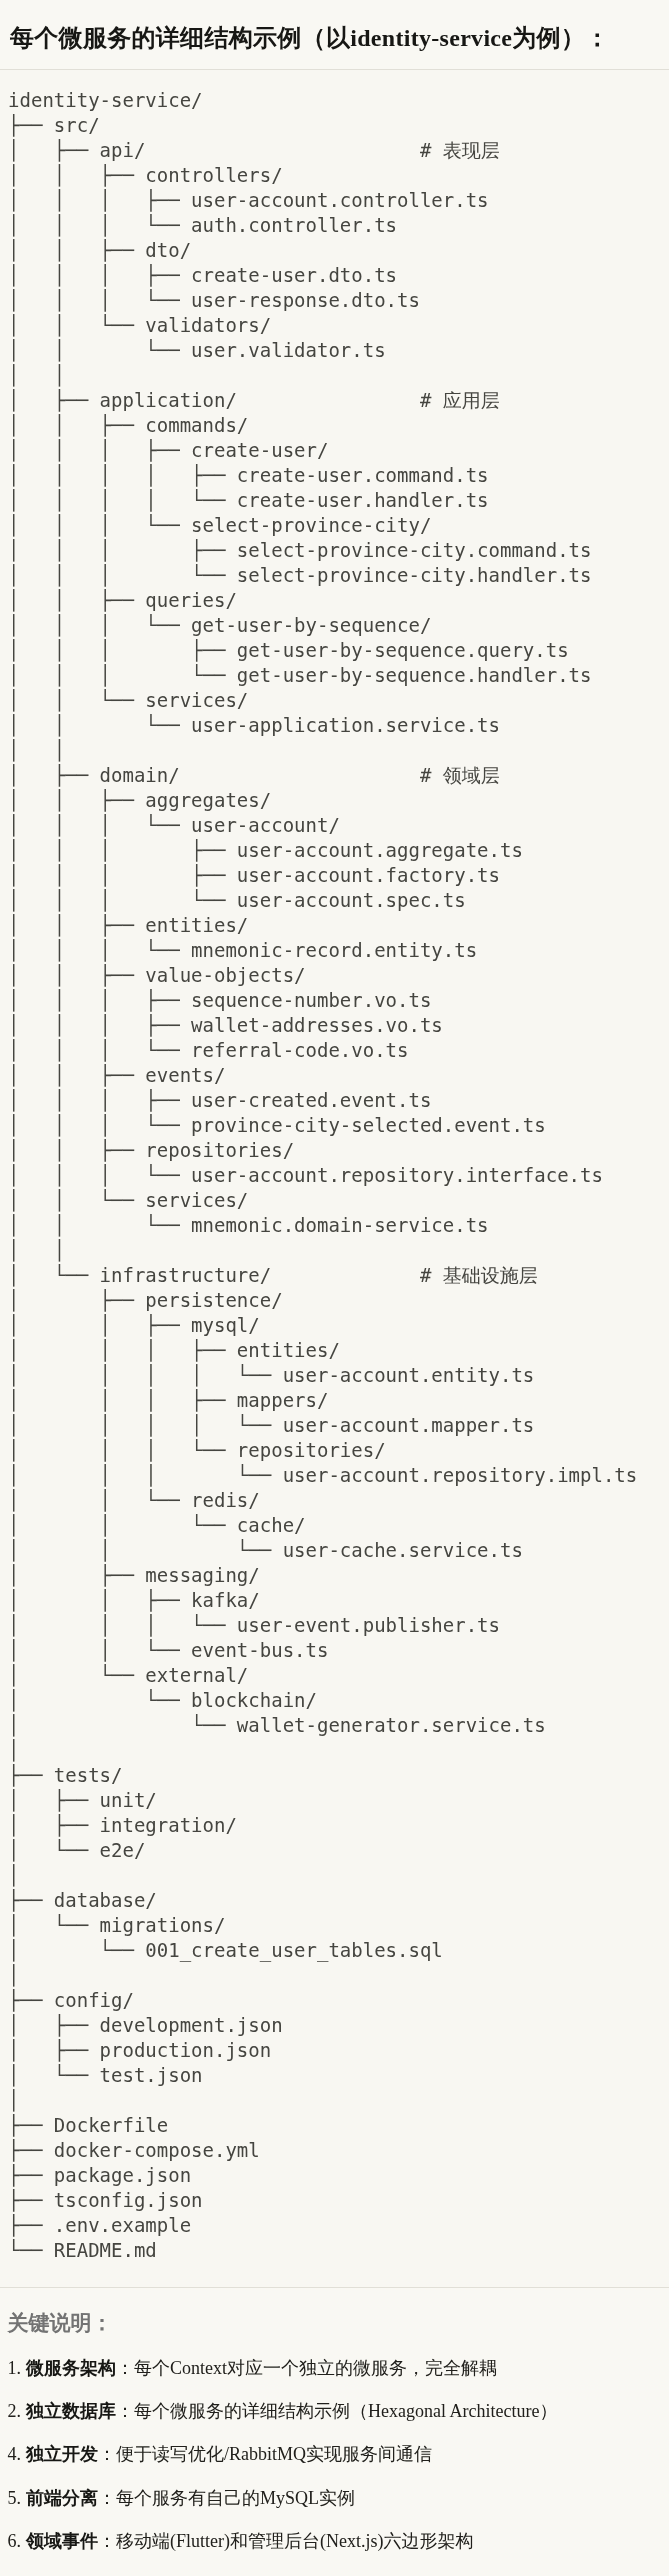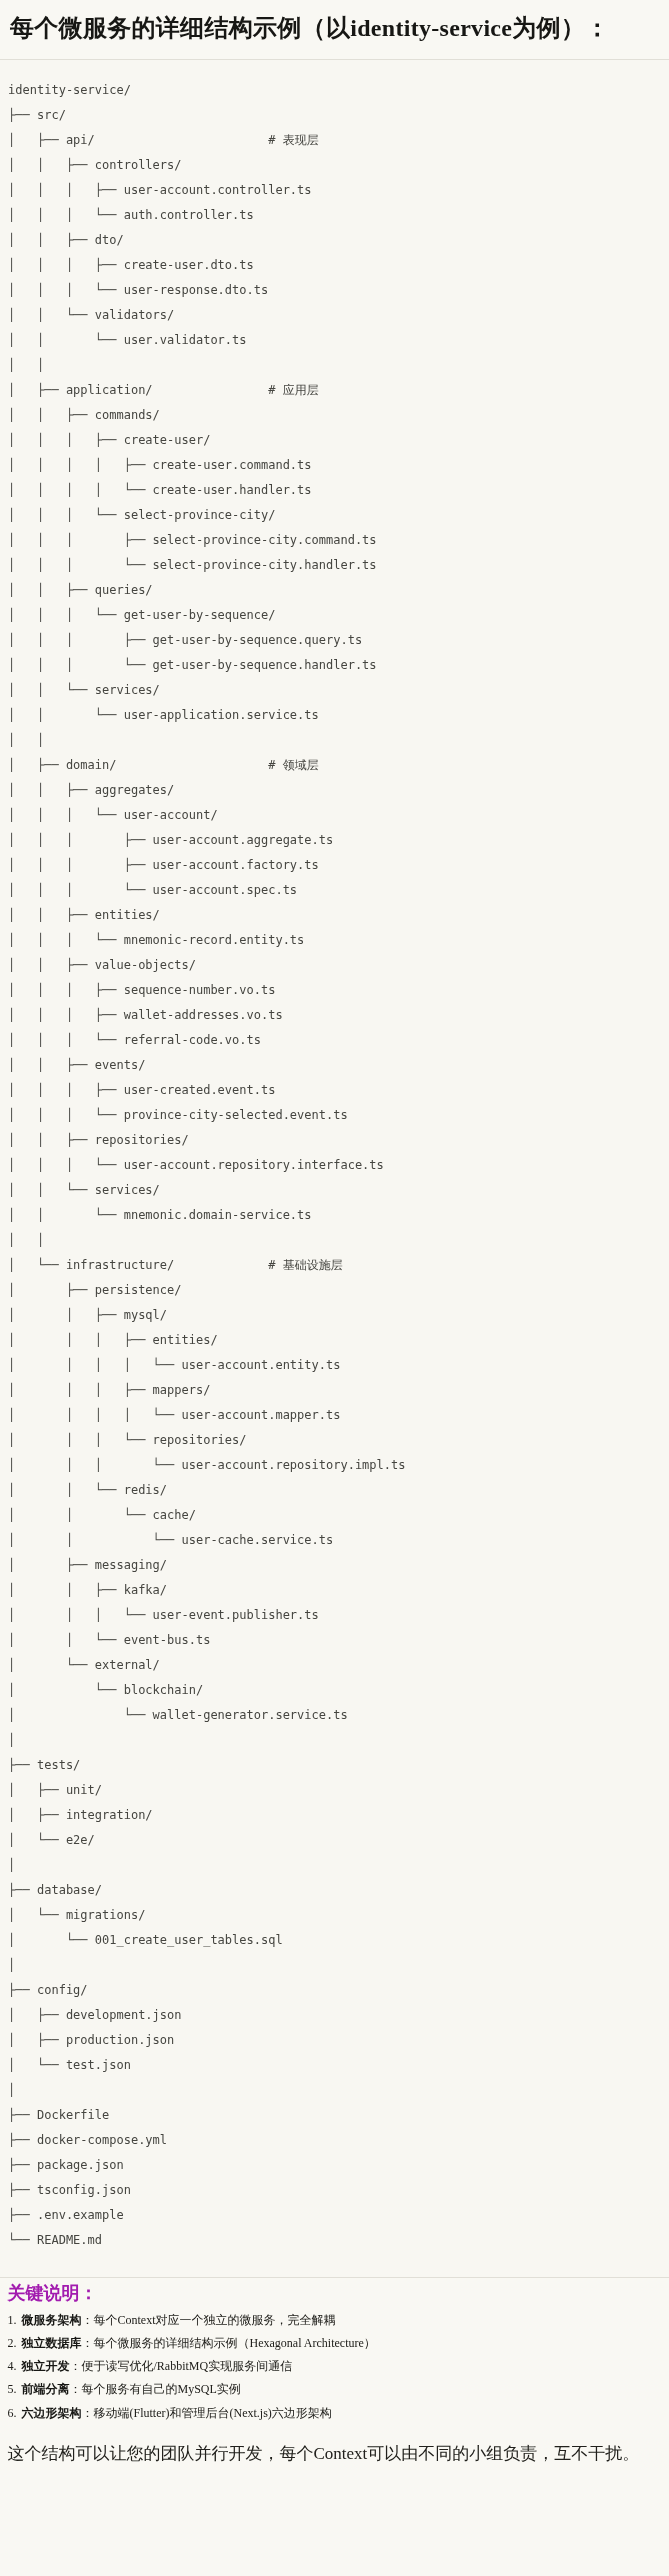--- a/index.html
+++ b/index.html
@@ -11,54 +11,54 @@
     color: #21201c;
   }
   .message {
     width: 669px;
     min-height: 2576px;
     box-sizing: border-box;
     overflow: hidden;
   }
   .page-title {
     margin: 0;
-    padding: 13px 10px 0 10px;
+    padding: 23px 10px 0 10px;
     font-size: 24px;
     line-height: 1.25;
     font-weight: 700;
     color: #171714;
     letter-spacing: 0.3px;
   }
   .codeblock {
     margin-top: 16.3px;
     border-top: 0.6px solid #e1dfd7;
     border-bottom: 0.6px solid #e1dfd7;
     background: #f8f7f2;
     padding: 17.5px 8.1px 24px 8.1px;
   }
   .codeblock pre {
     margin: 0;
     font-family: "DejaVu Sans Mono", "Liberation Mono", monospace;
-    font-size: 12px;
+    font-size: 19px;
     line-height: 25px;
     color: #454540;
     white-space: pre;
   }
   .notes {
     padding: 0 7.5px;
   }
   .notes-heading {
-    margin: 3px 0 5px 0;
-    font-size: 18px;
+    margin: 21px 0 5px 0;
+    font-size: 21px;
     font-weight: 700;
-    color: #a21caf;
+    color: #737373;
   }
   .note-item {
-    margin: 7px 0;
-    font-size: 12px;
+    margin: 19px 0;
+    font-size: 18px;
     line-height: 1.35;
     color: #21201c;
   }
   .note-item .num {
     display: inline-block;
     margin-right: 5px;
   }
   .note-item .label {
     font-weight: 700;
     color: #171714;
@@ -172,19 +172,19 @@
 
     <div class="note-item"><span class="num">1.</span><span class="label">微服务架构</span><span class="rest">：每个Context对应一个独立的微服务，完全解耦</span></div>
 
     <div class="note-item"><span class="num">2.</span><span class="label">独立数据库</span><span class="rest">：每个微服务的详细结构示例（Hexagonal Architecture）</span></div>
 
 
     <div class="note-item"><span class="num">4.</span><span class="label">独立开发</span><span class="rest">：便于读写优化/RabbitMQ实现服务间通信</span></div>
 
     <div class="note-item"><span class="num">5.</span><span class="label">前端分离</span><span class="rest">：每个服务有自己的MySQL实例</span></div>
 
-    <div class="note-item"><span class="num">6.</span><span class="label">六边形架构</span><span class="rest">：移动端(Flutter)和管理后台(Next.js)六边形架构</span></div>
+    <div class="note-item"><span class="num">6.</span><span class="label">领域事件</span><span class="rest">：移动端(Flutter)和管理后台(Next.js)六边形架构</span></div>
 
     <p class="closing">这个结构可以让您的团队并行开发，每个Context可以由不同的小组负责，互不干扰。</p>
   </section>
 
 </main>
 
 
 </body></html>

